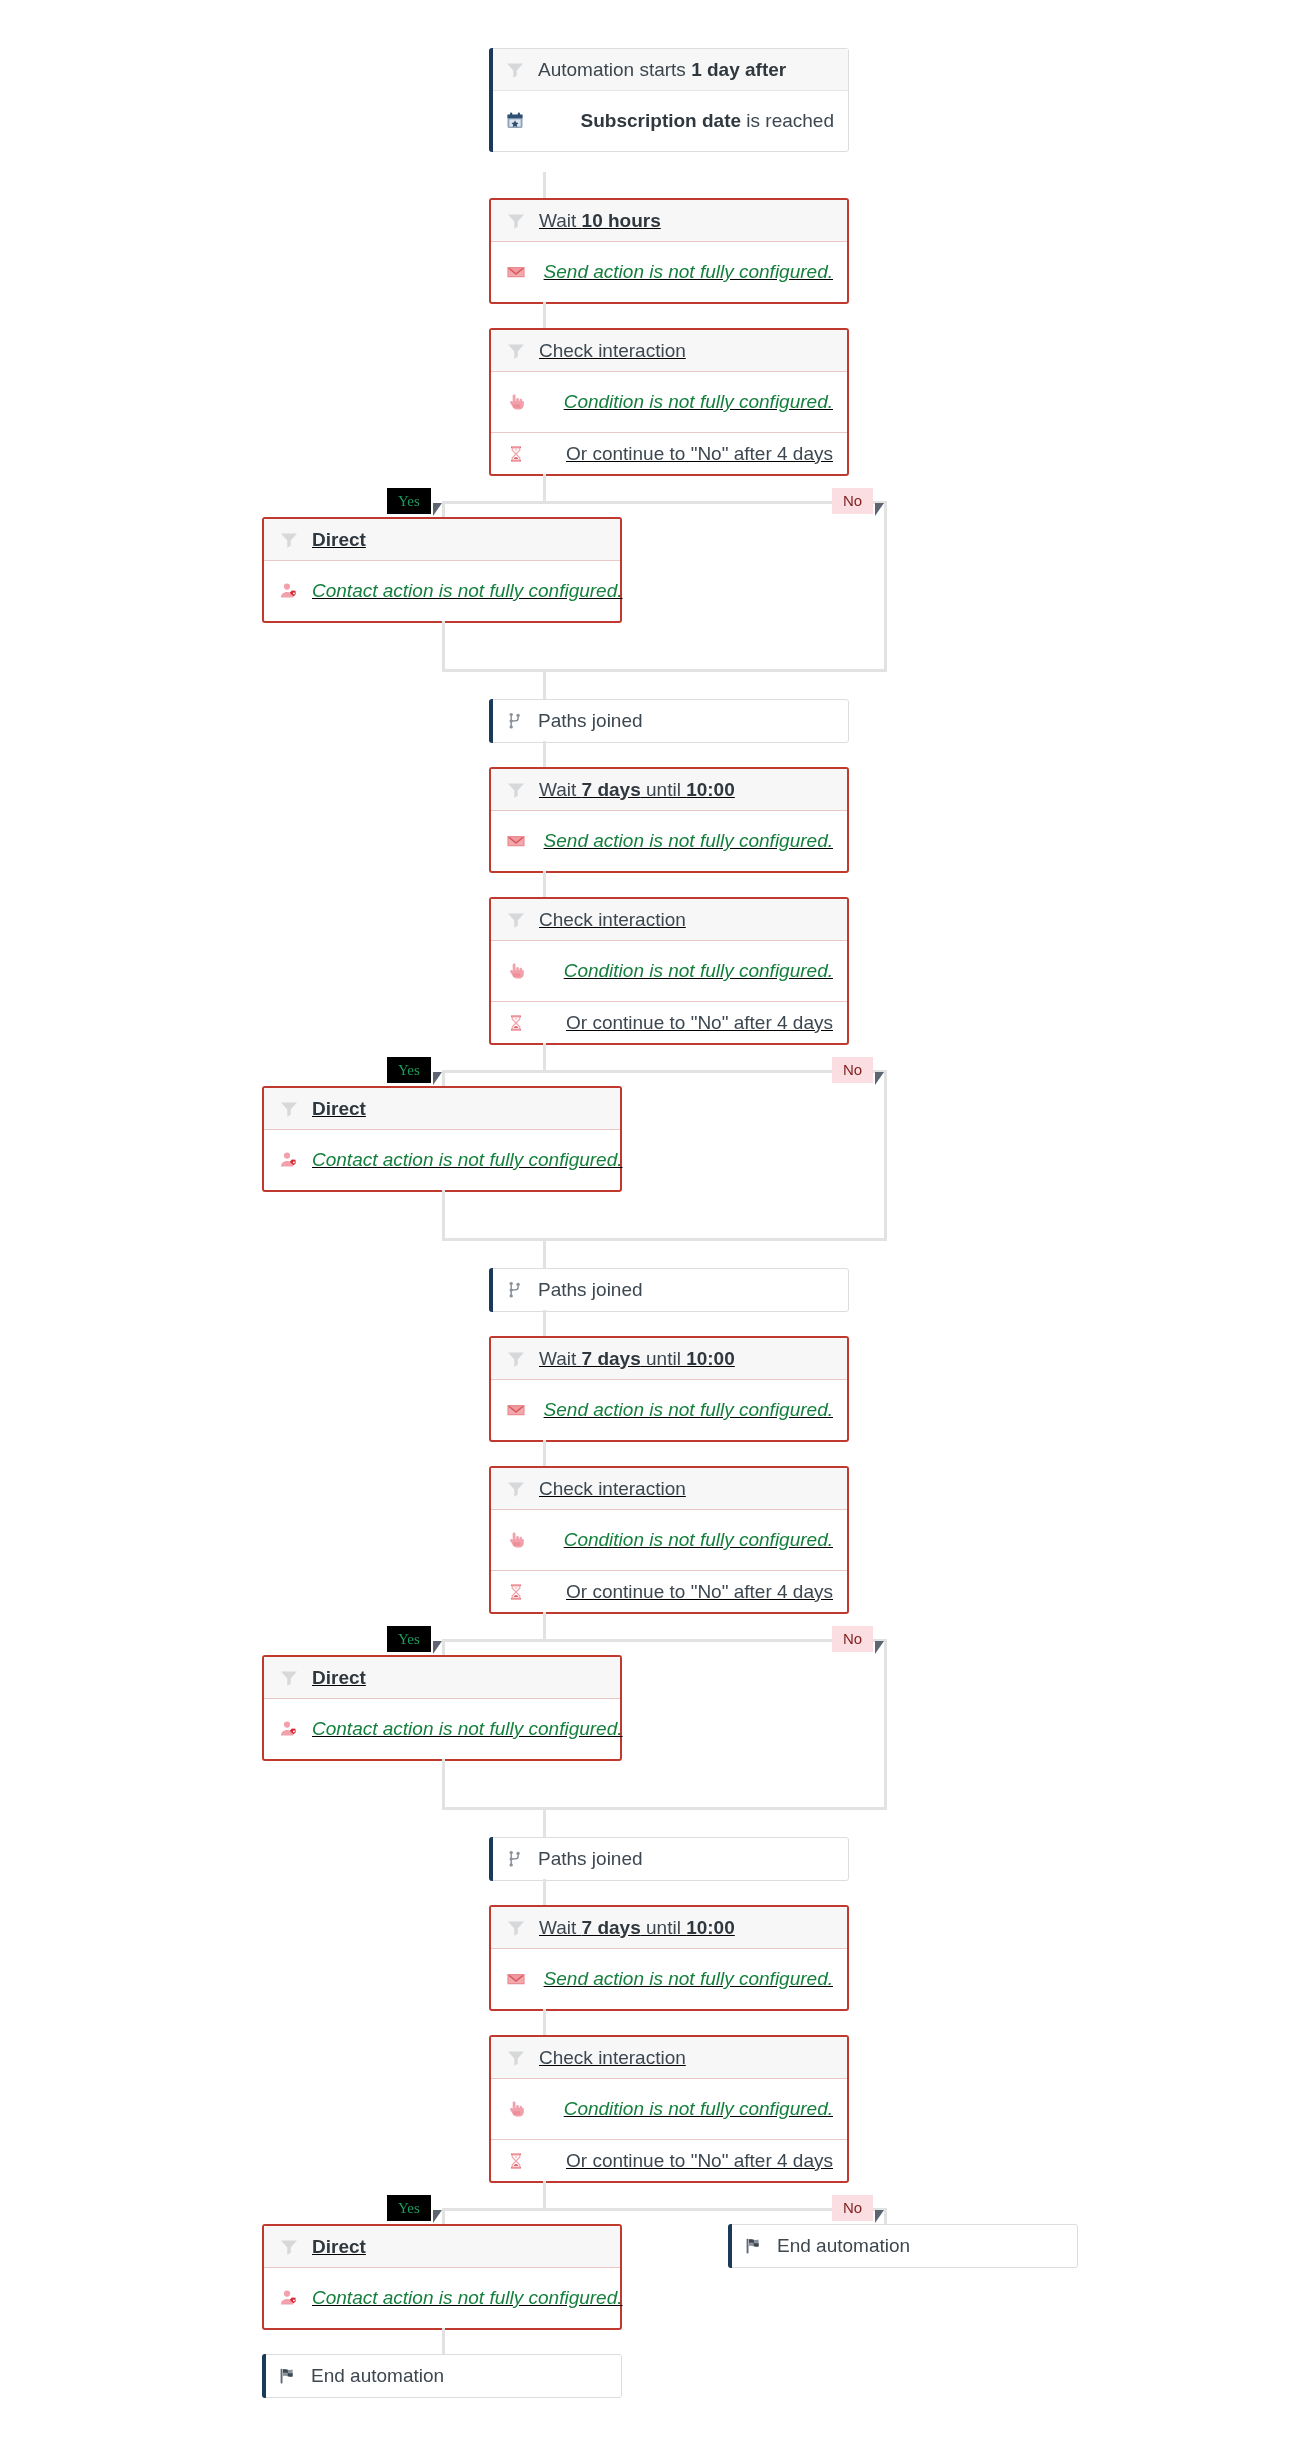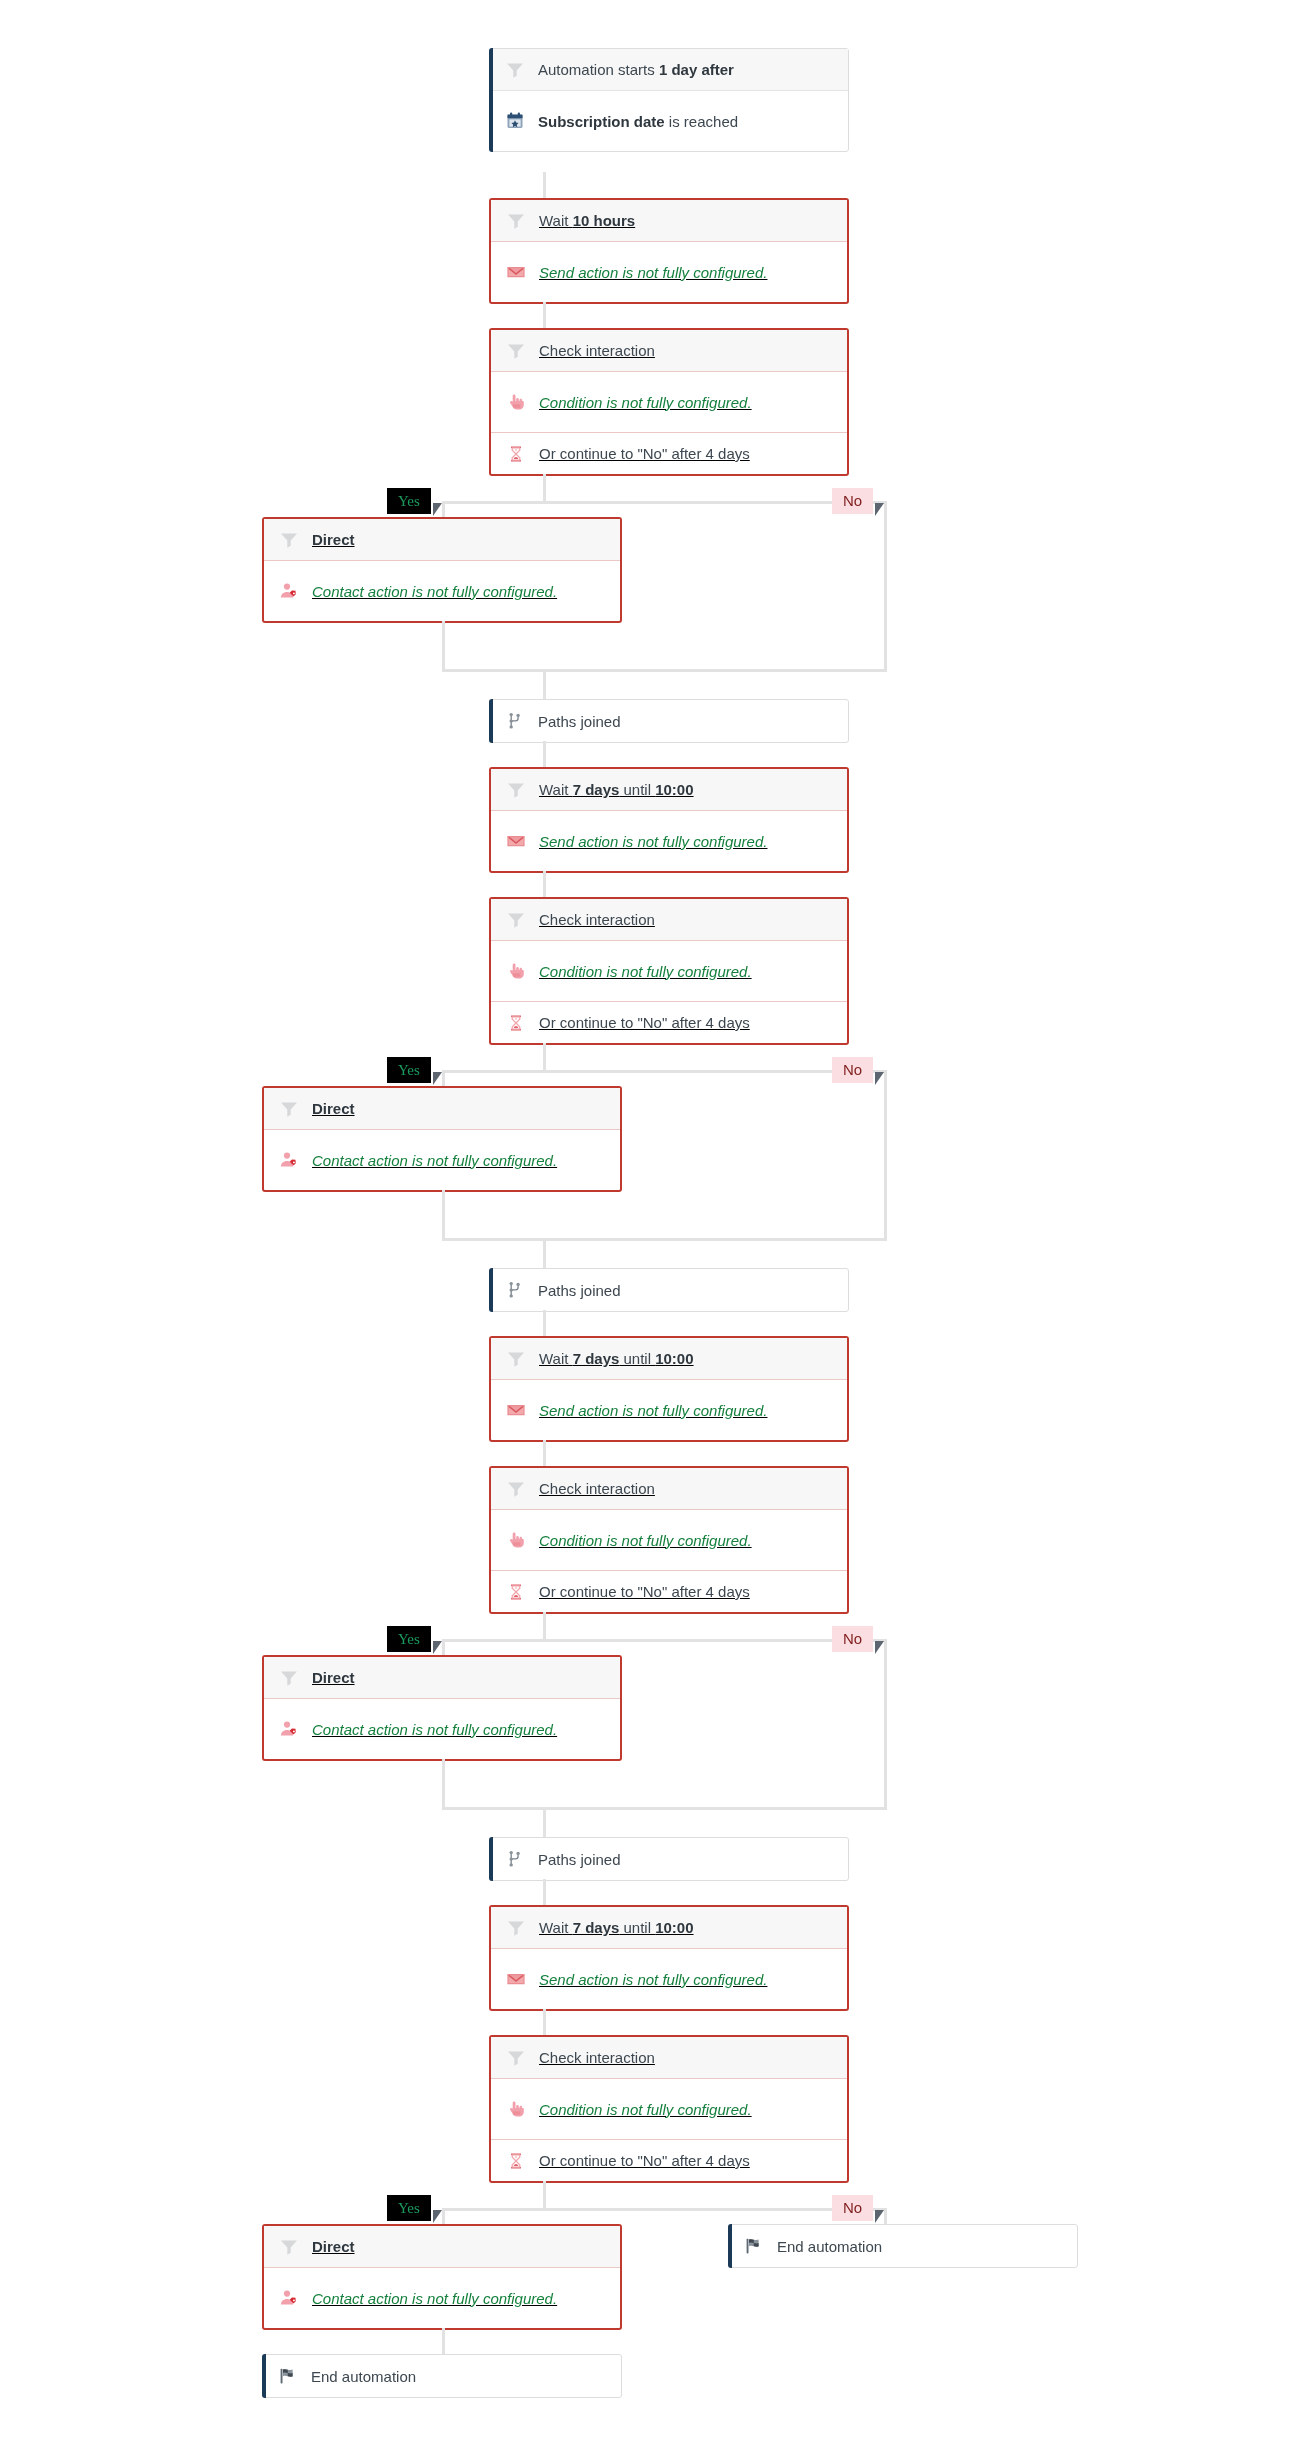--- a/index.html
+++ b/index.html
@@ -53,30 +53,30 @@
     left: -1px; top: -1px; bottom: -1px;
     width: 4px;
     background: #1b3a57;
     border-radius: 3px 0 0 3px;
   }
 
   .row {
     display: flex;
     align-items: center;
     padding: 0 14px;
-    font-size: 15px;
+    font-size: 19px;
     color: #3d4750;
   }
   .row.head {
     background: #f7f7f7;
     border-bottom: 1px solid #e4e4e4;
     height: 42px;
   }
   .node.err .row.head { border-bottom: 1px solid #e9c8c6; }
-  .row.body { height: 60px; }
+  .row.body { height: 60px; justify-content: space-between; }
   .row.body.short { height: 42px; }
   .row.divider { border-top: 1px solid #e4e4e4; }
   .node.err .row.divider { border-top: 1px solid #e9c8c6; }
   .row.single { height: 42px; }
 
   .ico {
     width: 22px; height: 22px;
     margin-right: 12px;
     flex: 0 0 22px;
     display: flex; align-items: center; justify-content: center;

